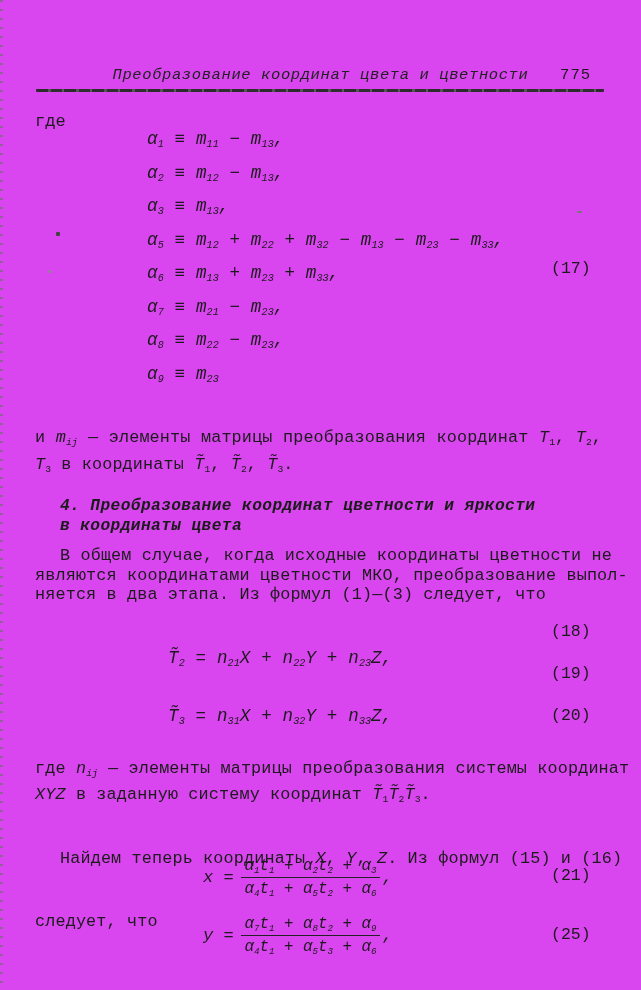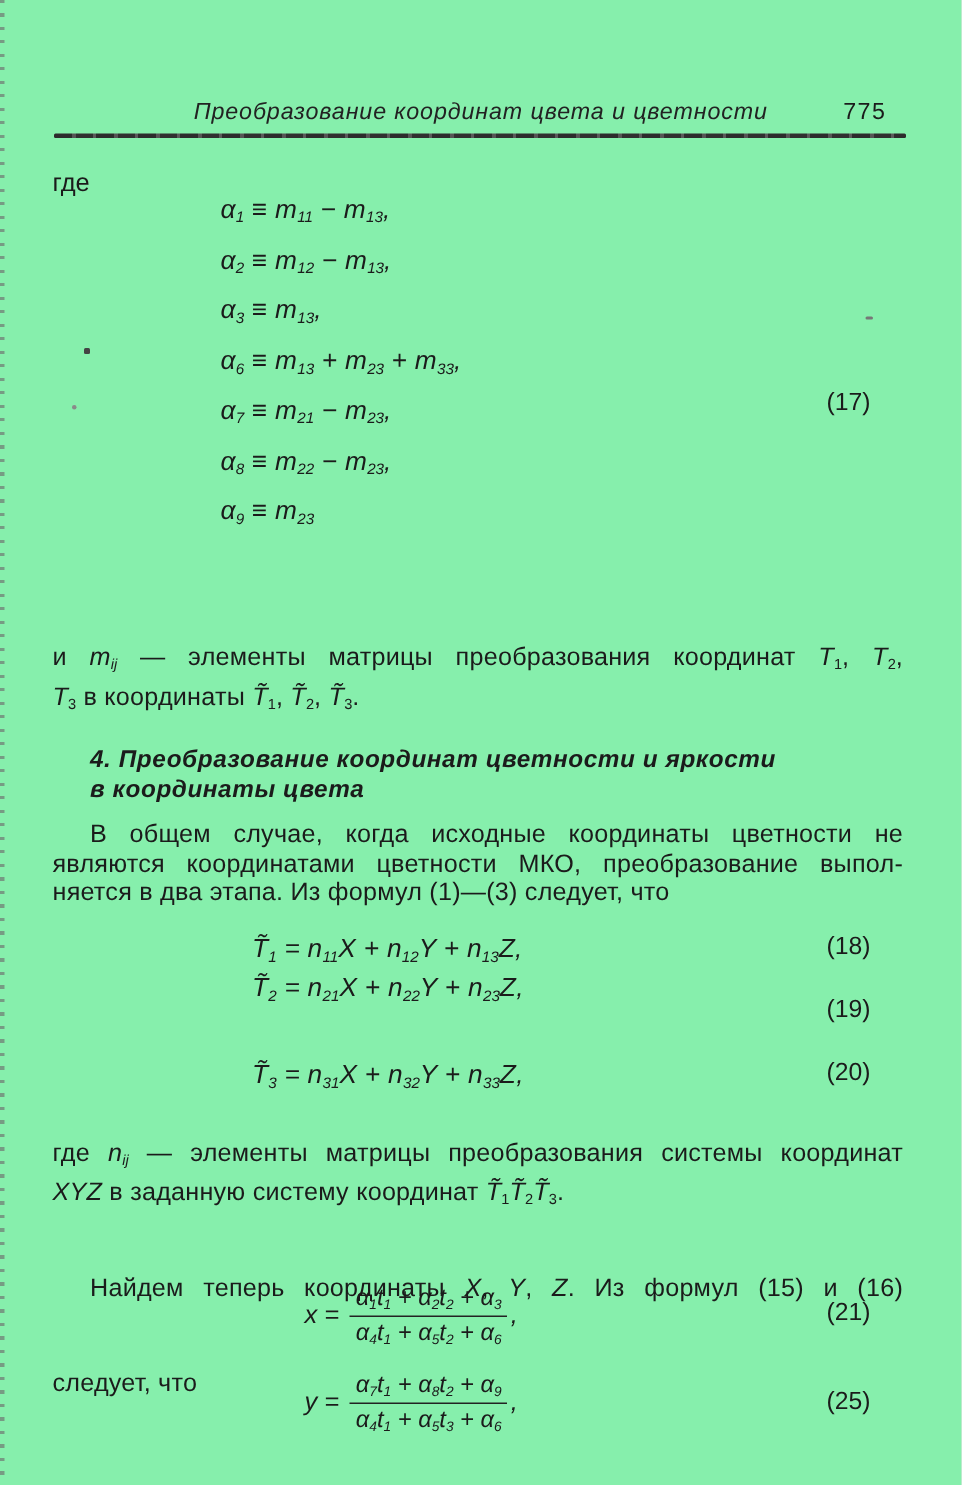--- a/index.html
+++ b/index.html
@@ -1,21 +1,21 @@
 <!DOCTYPE html>
 <html><head>
 <meta charset="utf-8">
 <style>
   html,body{margin:0;padding:0;background:#e8e8e8;}
   .page{
     position:relative;
     width:641px;height:990px;
     margin:0 auto;
-    background:#86efac;
-    font-family:Liberation Sans, sans-serif;
+    background:#d946ef;
+    font-family:Liberation Mono, monospace;
     color:#1b1b1b;
     overflow:hidden;
   }
   
   .scan-edge{
     position:absolute;left:0;top:0;bottom:0;width:3px;
     background-image:repeating-linear-gradient(180deg,
       rgba(110,110,110,.65) 0 2px, rgba(255,255,255,0) 2px 9px);
   }
   .speck{position:absolute;background:#444;border-radius:50%;}
@@ -108,20 +108,21 @@
     <div class="page-num">775</div>
   </div>
   <div class="head-rule"></div>
 
   <div class="where">где</div>
 
   <div class="eq17">
     <div class="eq-line">α<sub>1</sub> ≡ m<sub>11</sub> − m<sub>13</sub>,</div>
     <div class="eq-line">α<sub>2</sub> ≡ m<sub>12</sub> − m<sub>13</sub>,</div>
     <div class="eq-line">α<sub>3</sub> ≡ m<sub>13</sub>,</div>
+    <div class="eq-line">α<sub>5</sub> ≡ m<sub>12</sub> + m<sub>22</sub> + m<sub>32</sub> − m<sub>13</sub> − m<sub>23</sub> − m<sub>33</sub>,</div>
     <div class="eq-line">α<sub>6</sub> ≡ m<sub>13</sub> + m<sub>23</sub> + m<sub>33</sub>,</div>
     <div class="eq-line">α<sub>7</sub> ≡ m<sub>21</sub> − m<sub>23</sub>,</div>
     <div class="eq-line">α<sub>8</sub> ≡ m<sub>22</sub> − m<sub>23</sub>,</div>
     <div class="eq-line">α<sub>9</sub> ≡ m<sub>23</sub></div>
   </div>
   <div class="eqnum n17">(17)</div>
 
   <div class="para p-mij">
     <div class="jl">и <i>m</i><sub><i>ij</i></sub> — элементы матрицы преобразования координат <i>T</i><sub>1</sub>, <i>T</i><sub>2</sub>,</div>
     <div class="jl last"><i>T</i><sub>3</sub> в координаты <i>T̃</i><sub>1</sub>, <i>T̃</i><sub>2</sub>, <i>T̃</i><sub>3</sub>.</div>
@@ -131,23 +132,20 @@
     <div>4. Преобразование координат цветности и яркости</div>
     <div>в координаты цвета</div>
   </div>
 
   <div class="para p-gen">
     <div class="jl ind">В общем случае, когда исходные координаты цветности не</div>
     <div class="jl">являются координатами цветности МКО, преобразование выпол-</div>
     <div class="jl last">няется в два этапа. Из формул (1)—(3) следует, что</div>
   </div>
 
-  <div class="eqrow r18">
-    <span class="math">T̃<sub>1</sub> = n<sub>11</sub>X + n<sub>12</sub>Y + n<sub>13</sub>Z,</span>
-  </div>
   <div class="eqnum n18">(18)</div>
 
   <div class="eqrow r19">
     <span class="math">T̃<sub>2</sub> = n<sub>21</sub>X + n<sub>22</sub>Y + n<sub>23</sub>Z,</span>
   </div>
   <div class="eqnum n19">(19)</div>
 
   <div class="eqrow r20">
     <span class="math">T̃<sub>3</sub> = n<sub>31</sub>X + n<sub>32</sub>Y + n<sub>33</sub>Z,</span>
   </div>

